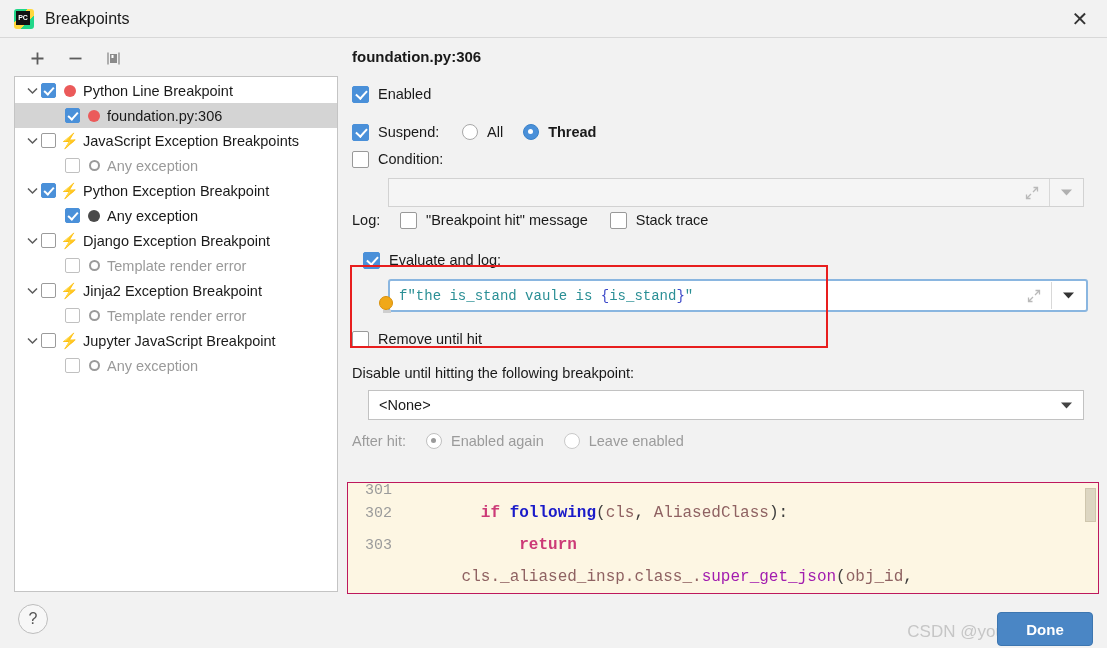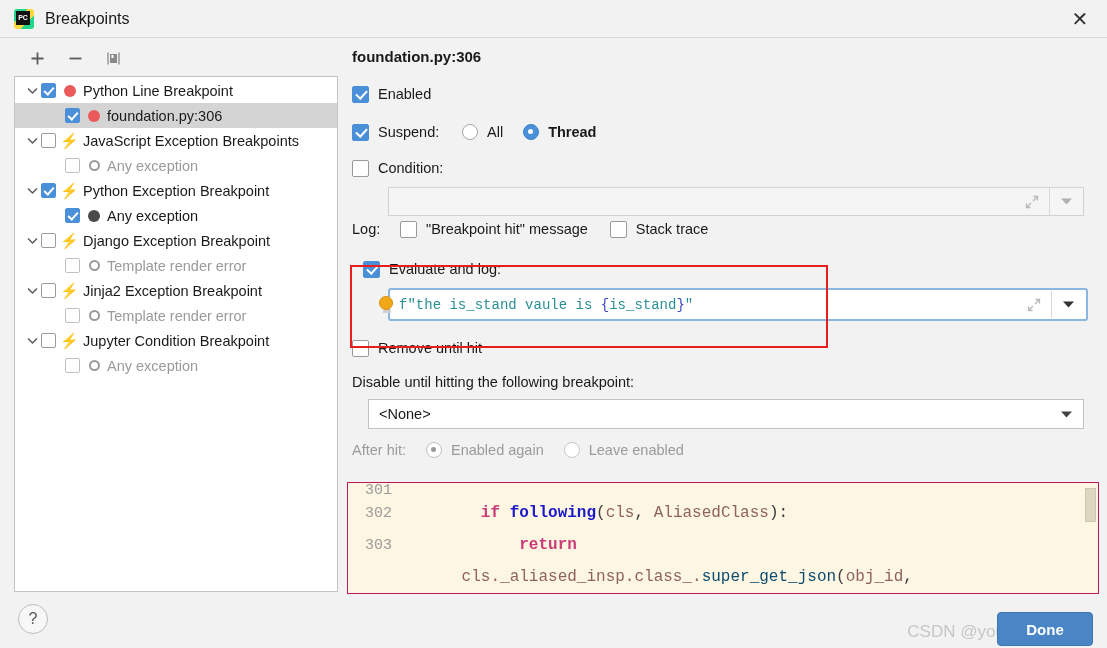--- a/index.html
+++ b/index.html
@@ -229,21 +229,21 @@
   }
   .code-line { display: flex; height: 32px; align-items: center; }
   .gutter {
     width: 56px; flex: 0 0 56px; text-align: right;
     padding-right: 12px; color: #9b9b9b; font-size: 15px;
   }
   .code-text { white-space: pre; }
   .k-kw { color: #cc3a77; font-weight: bold; }
   .k-fn { color: #1a1ac9; font-weight: bold; }
   .k-id { color: #8f6262; }
-  .k-meth { color: #0c4a6e; }
+  .k-meth { color: #a21caf; }
   .k-plain { color: #3b3b3b; }
 
   .code-scroll {
     position: absolute; right: 2px; top: 4px;
     width: 11px; height: 104px;
     background: #fdf6e3;
   }
   .code-thumb {
     position: absolute; right: 2px; top: 5px;
     width: 11px; height: 34px;
@@ -404,21 +404,21 @@
       <div class="tree-row">
         <span class="twisty">
           <svg width="11" height="8" viewBox="0 0 11 8">
             <path d="M1 1.5L5.5 6 10 1.5" stroke="#5c5c5c" stroke-width="1.5" fill="none"></path>
           </svg>
         </span>
         <span class="cb off"></span>
         <span class="marker">
           <span class="bolt">⚡</span>
         </span>
-        <span class="tree-label">Jupyter Condition Breakpoint</span>
+        <span class="tree-label">Jupyter JavaScript Breakpoint</span>
       </div>
       <div class="tree-row dim child">
         <span class="cb off dim"></span>
         <span class="marker">
           <span class="ring"></span>
         </span>
         <span class="tree-label">Any exception</span>
       </div>
     </div>
 </div>
@@ -434,21 +434,21 @@
 
   <div class="row" style="height:26px; margin-top:12px;">
     <div class="fcb on"></div>
     <div class="lbl" style="min-width:74px;">Suspend:</div>
     <div class="radio off" style="margin-left:10px;"></div>
     <div class="lbl">All</div>
     <div class="radio on" style="margin-left:20px;"></div>
     <div class="lbl" style="font-weight:bold;">Thread</div>
   </div>
 
-  <div class="row" style="height:26px; margin-top:10px;">
+  <div class="row" style="height:26px; margin-top:1px;">
     <div class="fcb off"></div>
     <div class="lbl">Condition:</div>
   </div>
 
   <div class="field disabled" style="margin-left:36px; margin-top:6px; width:696px;">
     <div class="field-input"></div>
     <div class="fbtn">
       <svg width="16" height="16" viewBox="0 0 16 16">
           <path d="M9.5 2.5h4v4M13.5 2.5l-4.5 4.5M6.5 13.5h-4v-4M2.5 13.5l4.5-4.5" stroke="#b9b9b9" stroke-width="1.3" fill="none"></path>
         </svg>

